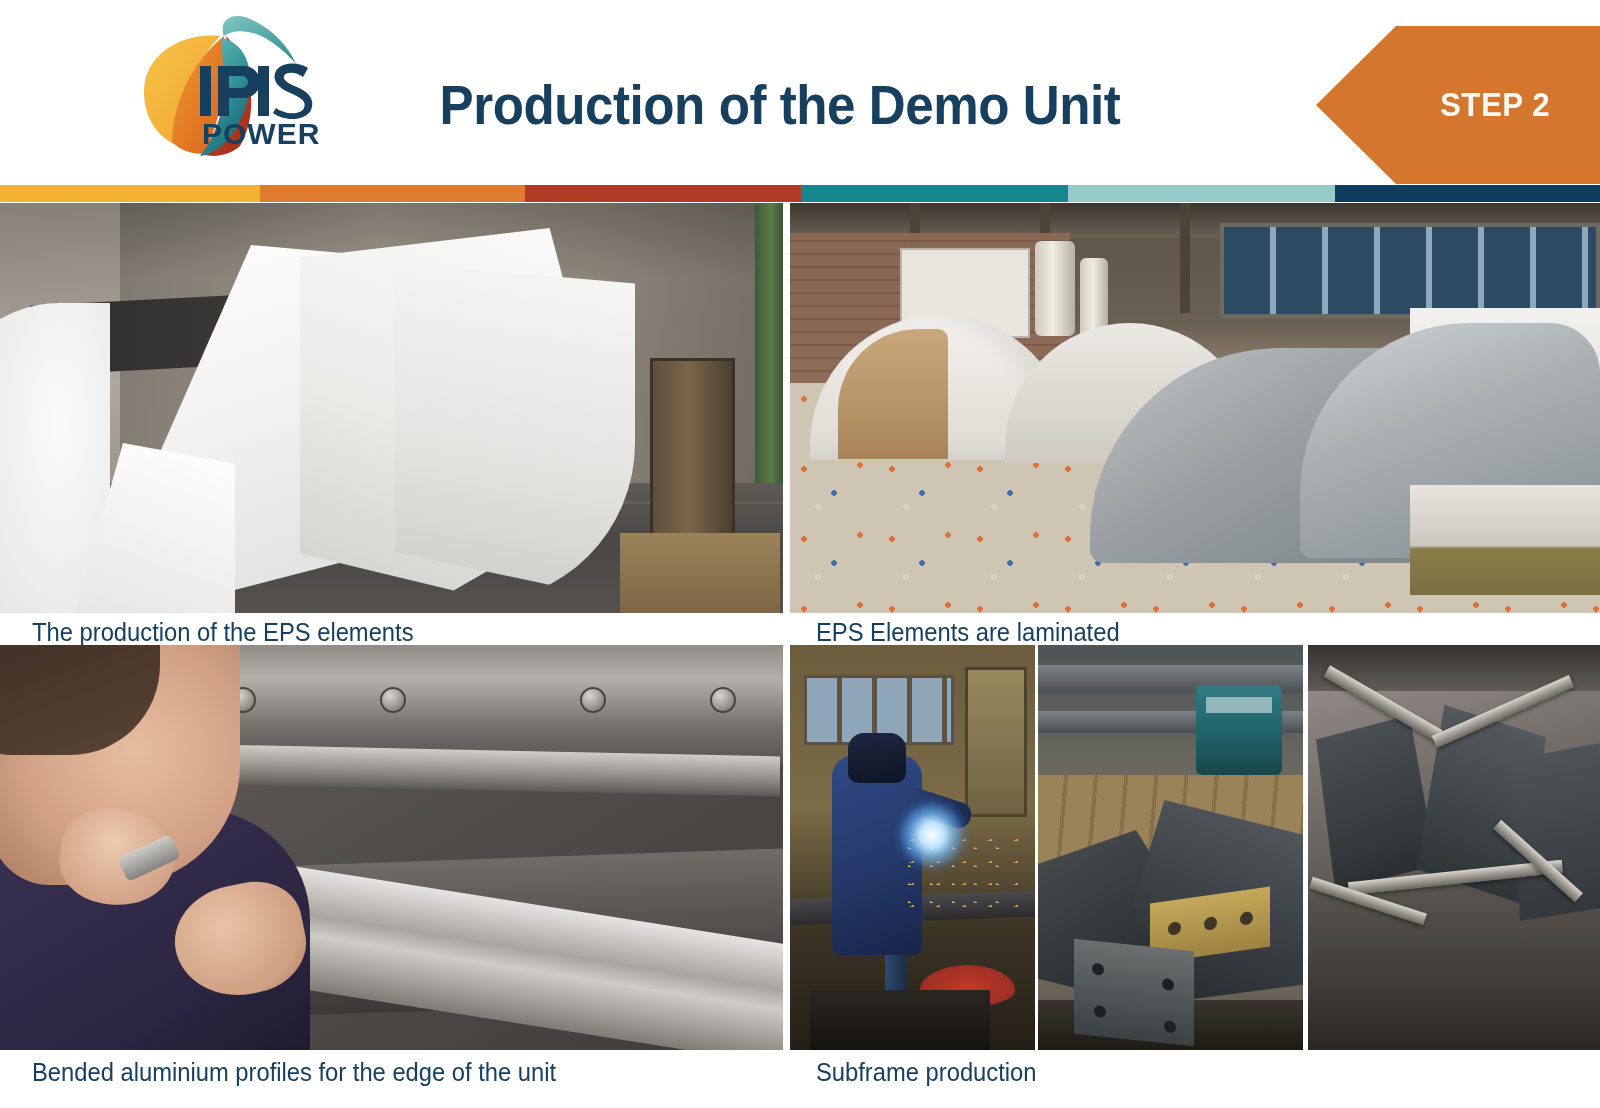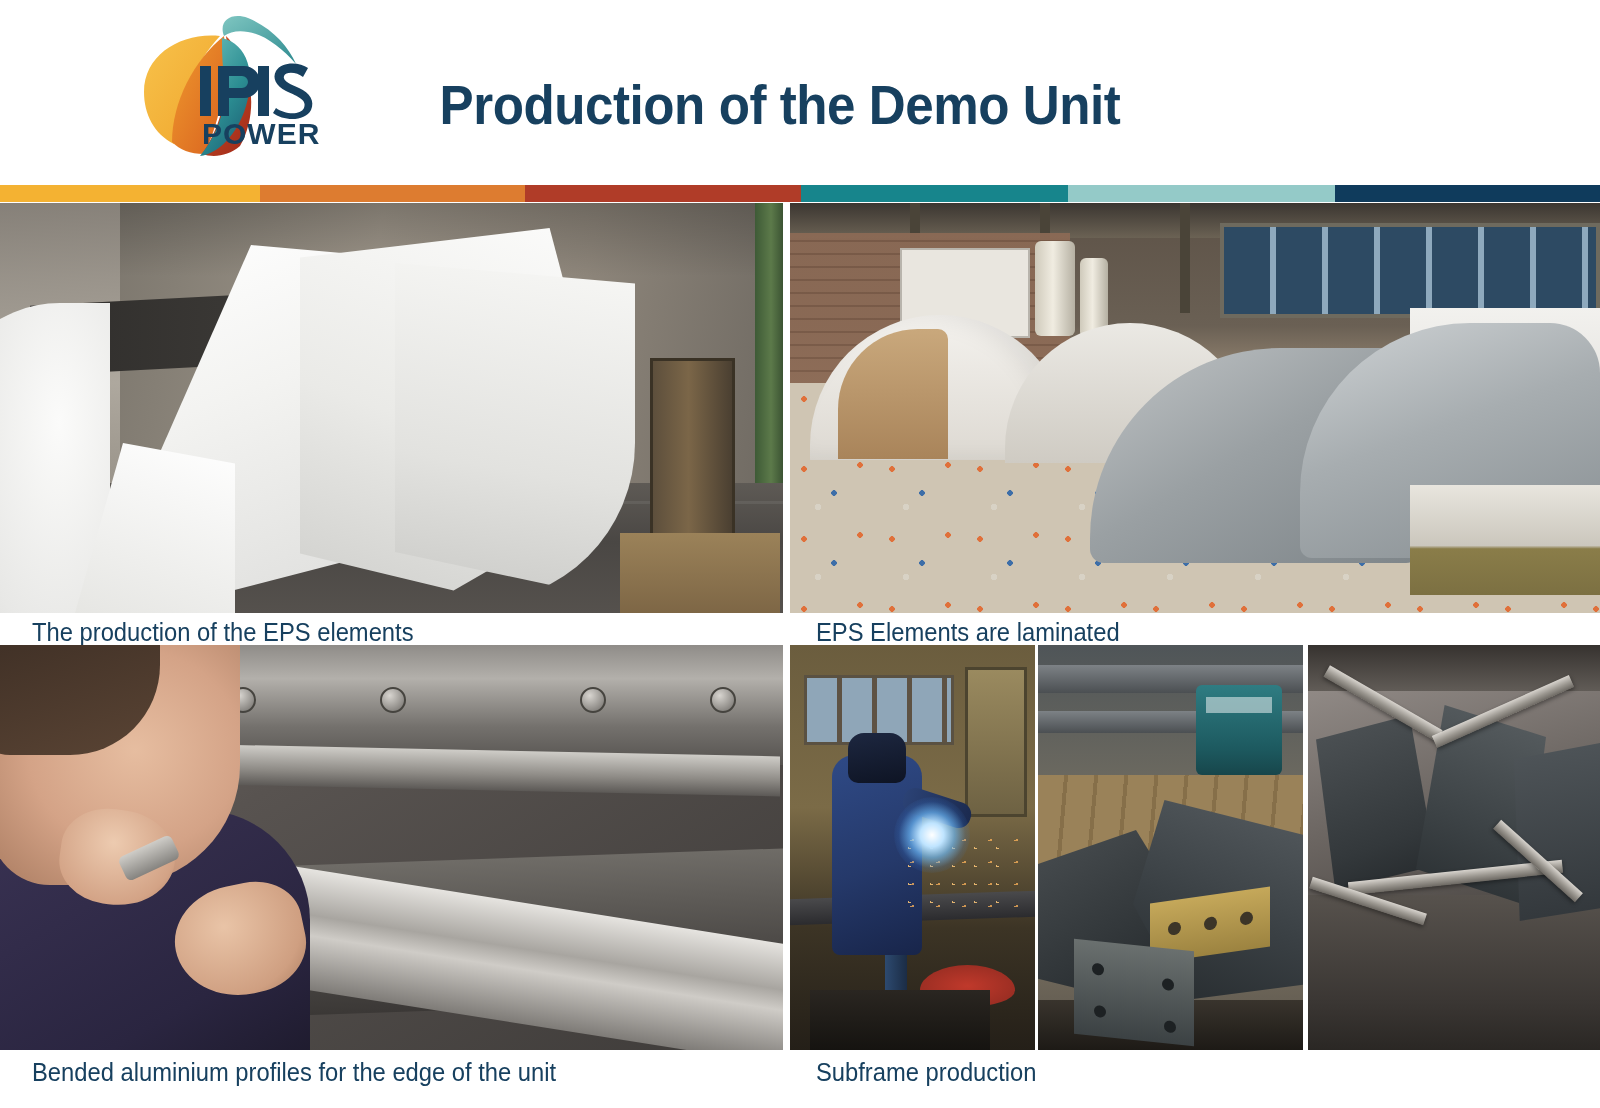--- a/index.html
+++ b/index.html
@@ -454,20 +454,23 @@
           <path d="M146 52 h26 a16 16 0 0 1 0 32 h-15 v18 h-11 Z M157 62 v12 h13 a6 6 0 0 0 0 -12 Z"></path>
           <rect x="186" y="52" width="11" height="50"></rect>
           <path d="M204 94 c 8 6 24 8 28 0 c 4 -9 -10 -13 -18 -17 c -10 -5 -14 -13 -10 -20 c 6 -10 24 -9 32 -3 l -5 9 c -6 -5 -17 -6 -19 -1 c -2 5 8 9 15 12 c 11 5 16 13 12 22 c -6 12 -28 11 -38 3 Z"></path>
         </g>
         <text x="130" y="130" font-family="Liberation Sans, sans-serif" font-size="30" font-weight="bold" fill="#17405f" letter-spacing="1">POWER</text>
       </svg>
     </div>
 
     <div class="page-title" style="color: rgb(23, 64, 95);">Production of the Demo Unit</div>
 
+    <div class="step-badge" style="background: rgb(212, 118, 46);">
+      <span class="step-label">STEP 2</span>
+    </div>
   </div>
 
   <div class="colorbar">
     <span style="width:260px;background:#f4b232"></span>
     <span style="width:265px;background:#dd7c30"></span>
     <span style="width:276px;background:#b03c28"></span>
     <span style="width:267px;background:#17858c"></span>
     <span style="width:267px;background:#94cac8"></span>
     <span style="width:265px;background:#0f3b5c"></span>
   </div>

